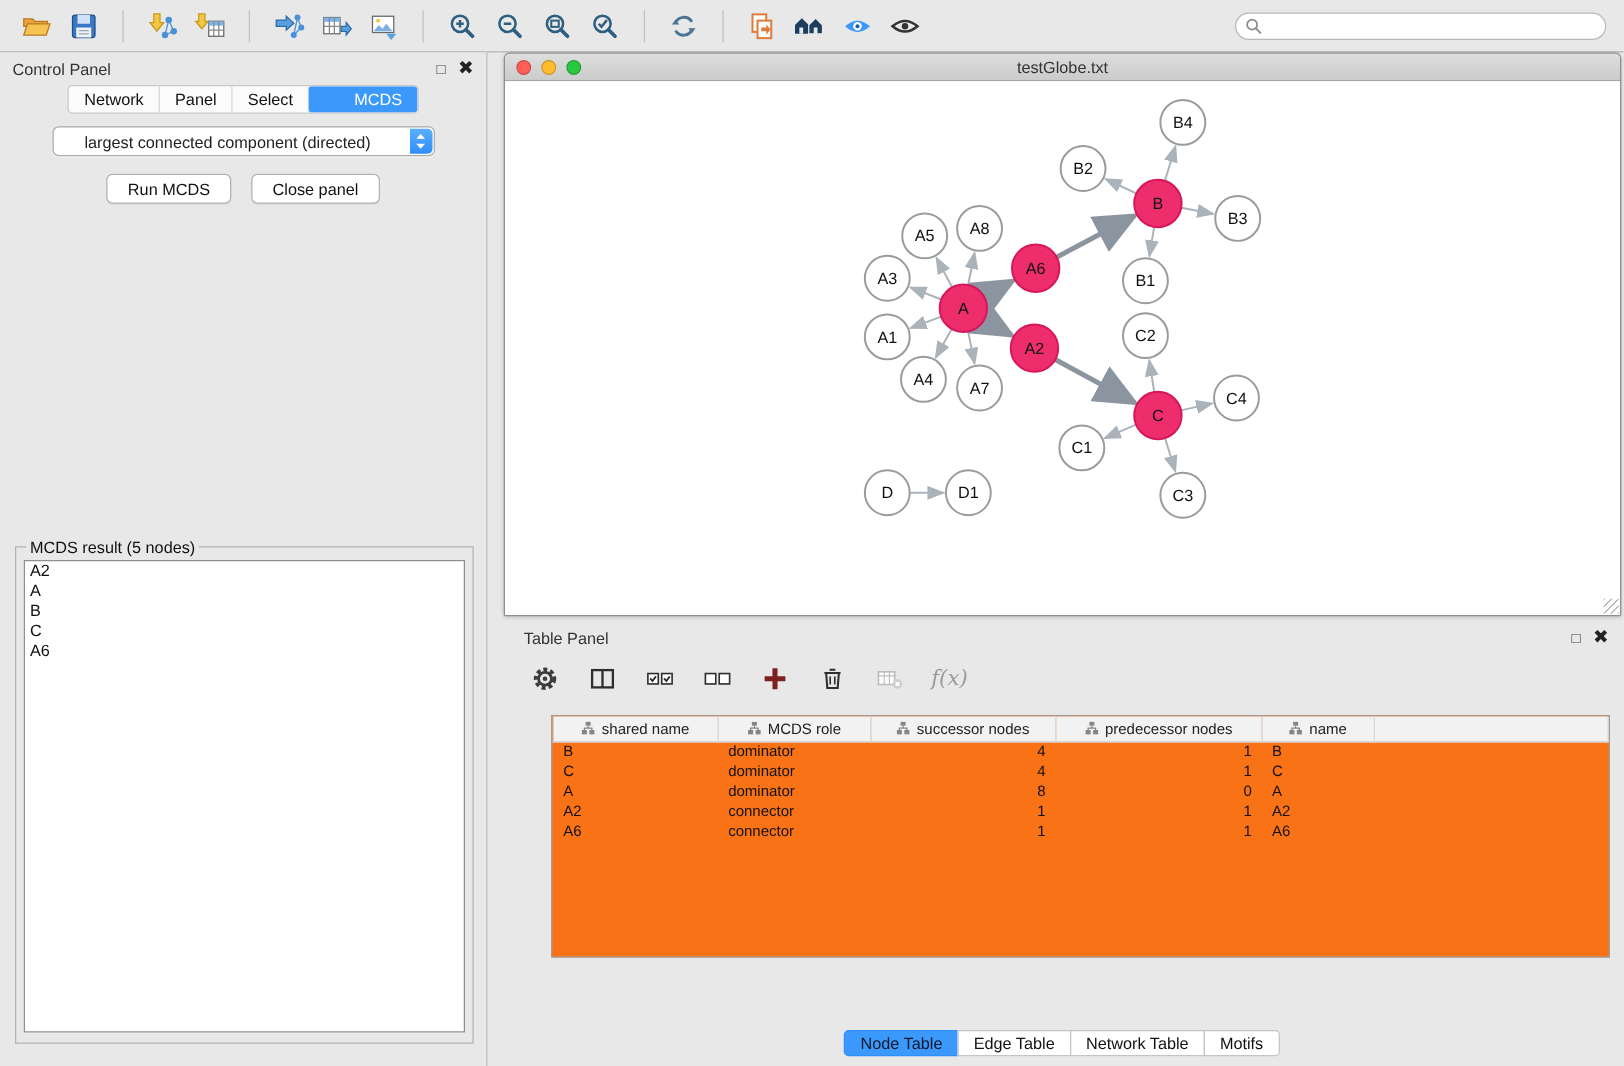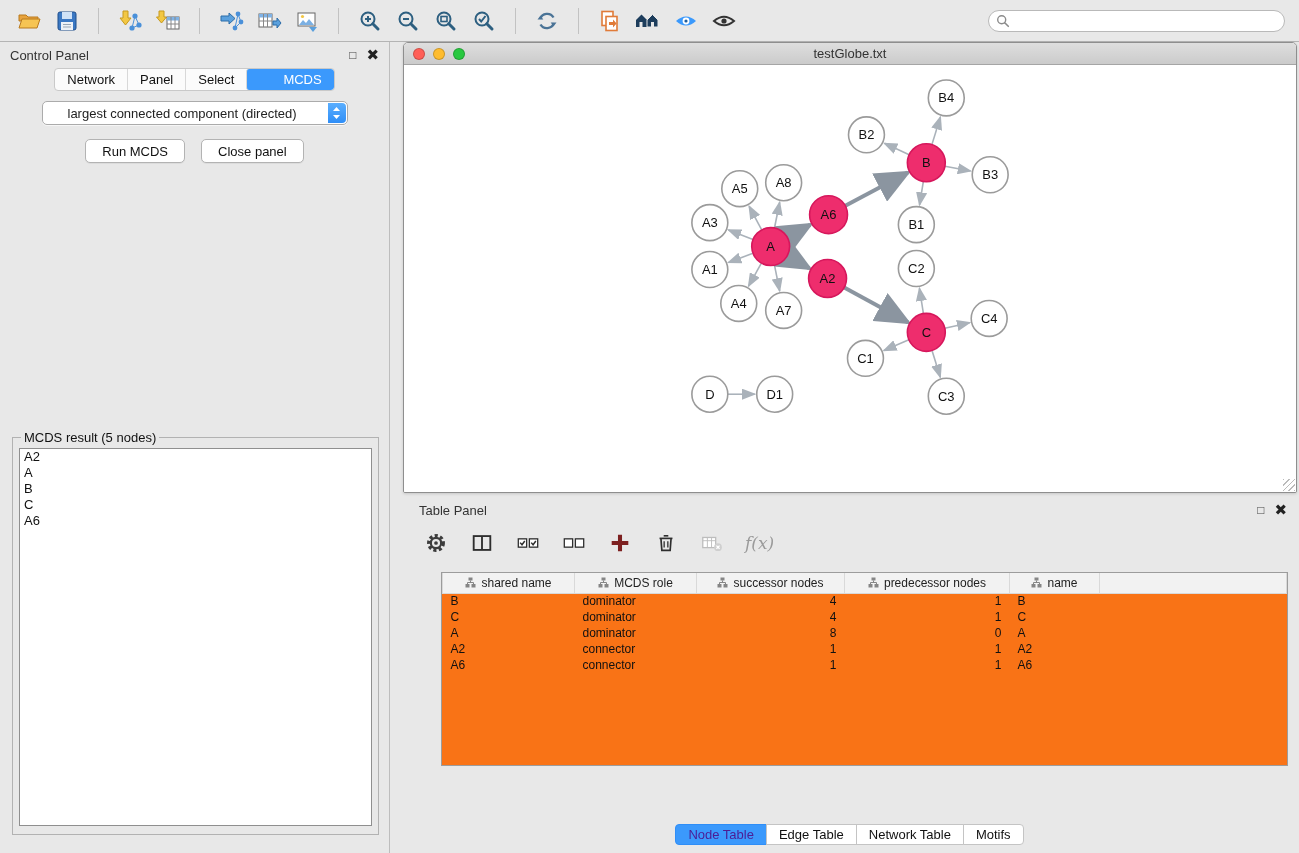--- a/index.html
+++ b/index.html
@@ -73,21 +73,21 @@
   .fx { font-family:"DejaVu Serif",serif; font-style:italic; font-size:17px; color:#9a9a9a; }
   .table-wrap { position:absolute; left:15px; right:9px; top:74px; height:194px; background:#f97316; border:1px solid #9c9c9c; overflow:hidden;margin-left:23px; }
   table.node-table { width:100%; border-collapse:collapse; table-layout:fixed; font-size:12px; }
   table.node-table th { height:20px; background:#f2f2f2; border:1px solid #d9d9d9; border-top:none; font-weight:normal; color:#222; }
   table.node-table th .th-inner { display:flex; align-items:center; justify-content:center; gap:5px; }
   table.node-table td { height:16px; padding:0 8px; color:#111; white-space:nowrap; overflow:hidden; }
   .tp-tabs { position:absolute; left:0; right:0; bottom:8px; display:flex; justify-content:center; }
   .tp-tab { font-size:13px; padding:2px 12px; background:#fff; border:1px solid #c4c4c4; margin-left:-1px; color:#111; cursor:default; }
   .tp-tab:first-child { border-radius:4px 0 0 4px; }
   .tp-tab:last-child { border-radius:0 4px 4px 0; }
-  .tp-tab.active { background:#3b99fc; border-color:#2f8ef7; color:#4c1d95; }
+  .tp-tab.active { background:#3b99fc; border-color:#2f8ef7; color:#0f172a; }
 
   
   .statusbar { height:33px; flex:0 0 33px; background:#ececec; border-top:1px solid #b7b7b7; display:flex; align-items:center; padding:0 10px; }
   .list-btn { width:28px; height:22px; background:#fff; border:1px solid #b5b5b5; border-radius:4px; display:flex; align-items:center; justify-content:center; }
   .memory-btn { margin-left:auto; height:22px; background:#fff; border:1px solid #b5b5b5; border-radius:4px; display:flex; align-items:center; gap:6px; padding:0 10px; font-size:12px; color:#111; }
   .mem-dot { width:9px; height:9px; border-radius:50%; background:#19a319; border:1px solid #0e7a0e; }
 </style>
 </head>
 <body>
 

